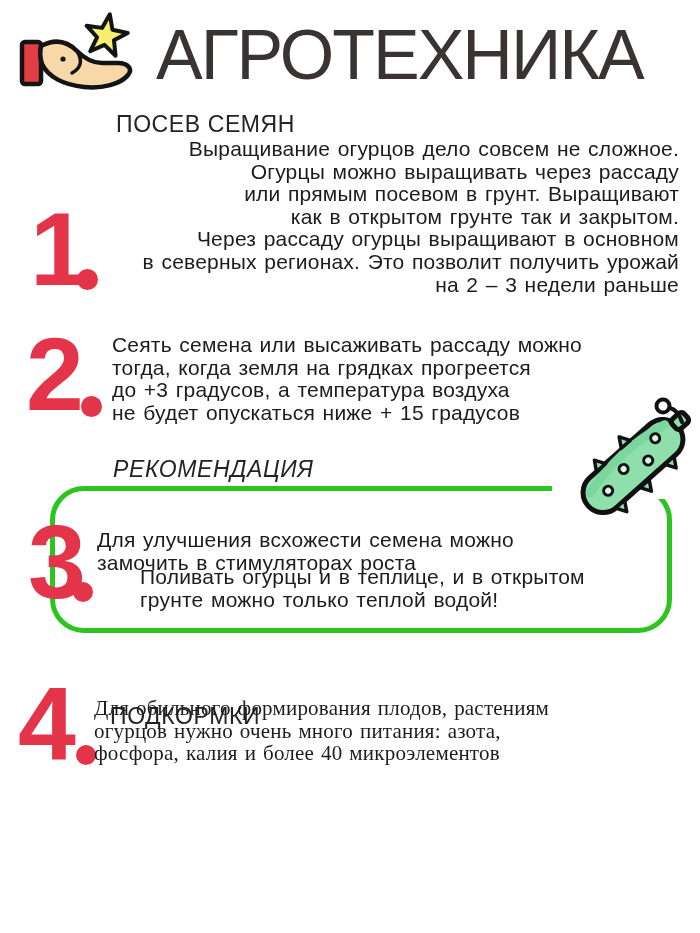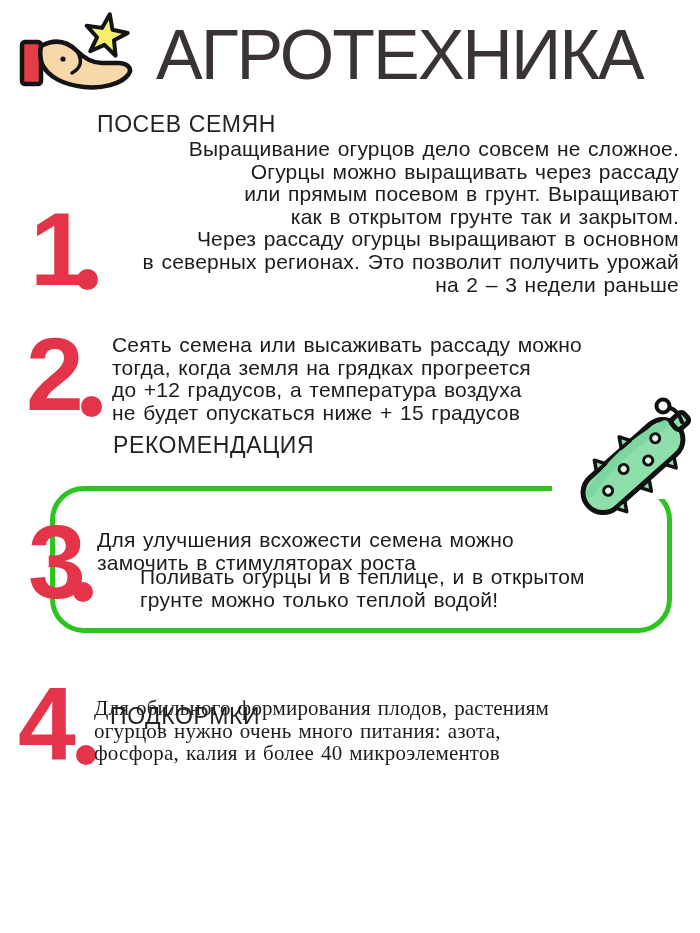--- a/index.html
+++ b/index.html
@@ -49,37 +49,37 @@
              C114,57 119,63 114,69 C107,78 88,83 70,81
              C50,79 34,71 28,58 C26,52 26,45 27,40 Z" fill="#F8D8A8" stroke="#141414" stroke-width="4.5" stroke-linejoin="round"></path>
     <path d="M63,45 C69,55 67,62 58,67" fill="none" stroke="#141414" stroke-width="3.5" stroke-linecap="round"></path>
     <circle cx="49" cy="53" r="2.6" fill="#141414"></circle>
   </svg>
 </div>
 <div class="abs title">АГРОТЕХНИКА</div>
 
 <div class="abs numeral" style="left:30px;top:197px;">1</div>
 <div class="abs num-dot" style="left:77px;top:269px;width:21px;height:21px;"></div>
-<div class="abs sec-heading" style="left:97px;top:113px;">ПОСЕВ СЕМЯН</div>
+<div class="abs sec-heading" style="left:116px;top:113px;">ПОСЕВ СЕМЯН</div>
 <div class="abs body-text" style="left:104px;top:138px;width:575px;text-align:right;">Выращивание огурцов дело совсем не сложное.
 Огурцы можно выращивать через рассаду
 или прямым посевом в грунт. Выращивают
 как в открытом грунте так и закрытом.
 Через рассаду огурцы выращивают в основном
 в северных регионах. Это позволит получить урожай
 на 2 – 3 недели раньше</div>
 
 <div class="abs numeral" style="left:26px;top:322px;">2</div>
 <div class="abs num-dot" style="left:81px;top:396px;width:21px;height:21px;"></div>
 <div class="abs body-text" style="left:112px;top:334px;width:560px;">Сеять семена или высаживать рассаду можно
 тогда, когда земля на грядках прогреется
-до +12 градусов, а температура воздуха
+до +3 градусов, а температура воздуха
 не будет опускаться ниже + 15 градусов</div>
 
-<div class="abs sec-heading" style="left:113px;top:434px;">РЕКОМЕНДАЦИЯ</div>
+<div class="abs sec-heading" style="left:113px;top:458px;font-style:italic;">РЕКОМЕНДАЦИЯ</div>
 <div class="abs green-box"></div>
 <div class="abs border-gap"></div>
 <div class="abs body-text" style="left:97px;top:529px;width:540px;">Для улучшения всхожести семена можно
 замочить в стимуляторах роста</div>
 <div class="abs body-text" style="left:92px;top:566px;width:555px;margin-left:48px;">Поливать огурцы и в теплице, и в открытом
 грунте можно только теплой водой!</div>
 <div class="abs numeral" style="left:28px;top:510px;">3</div>
 <div class="abs num-dot" style="left:73px;top:582px;width:20px;height:20px;"></div>
 
 <div class="abs" style="left:566px;top:384px;width:134px;height:144px;">

